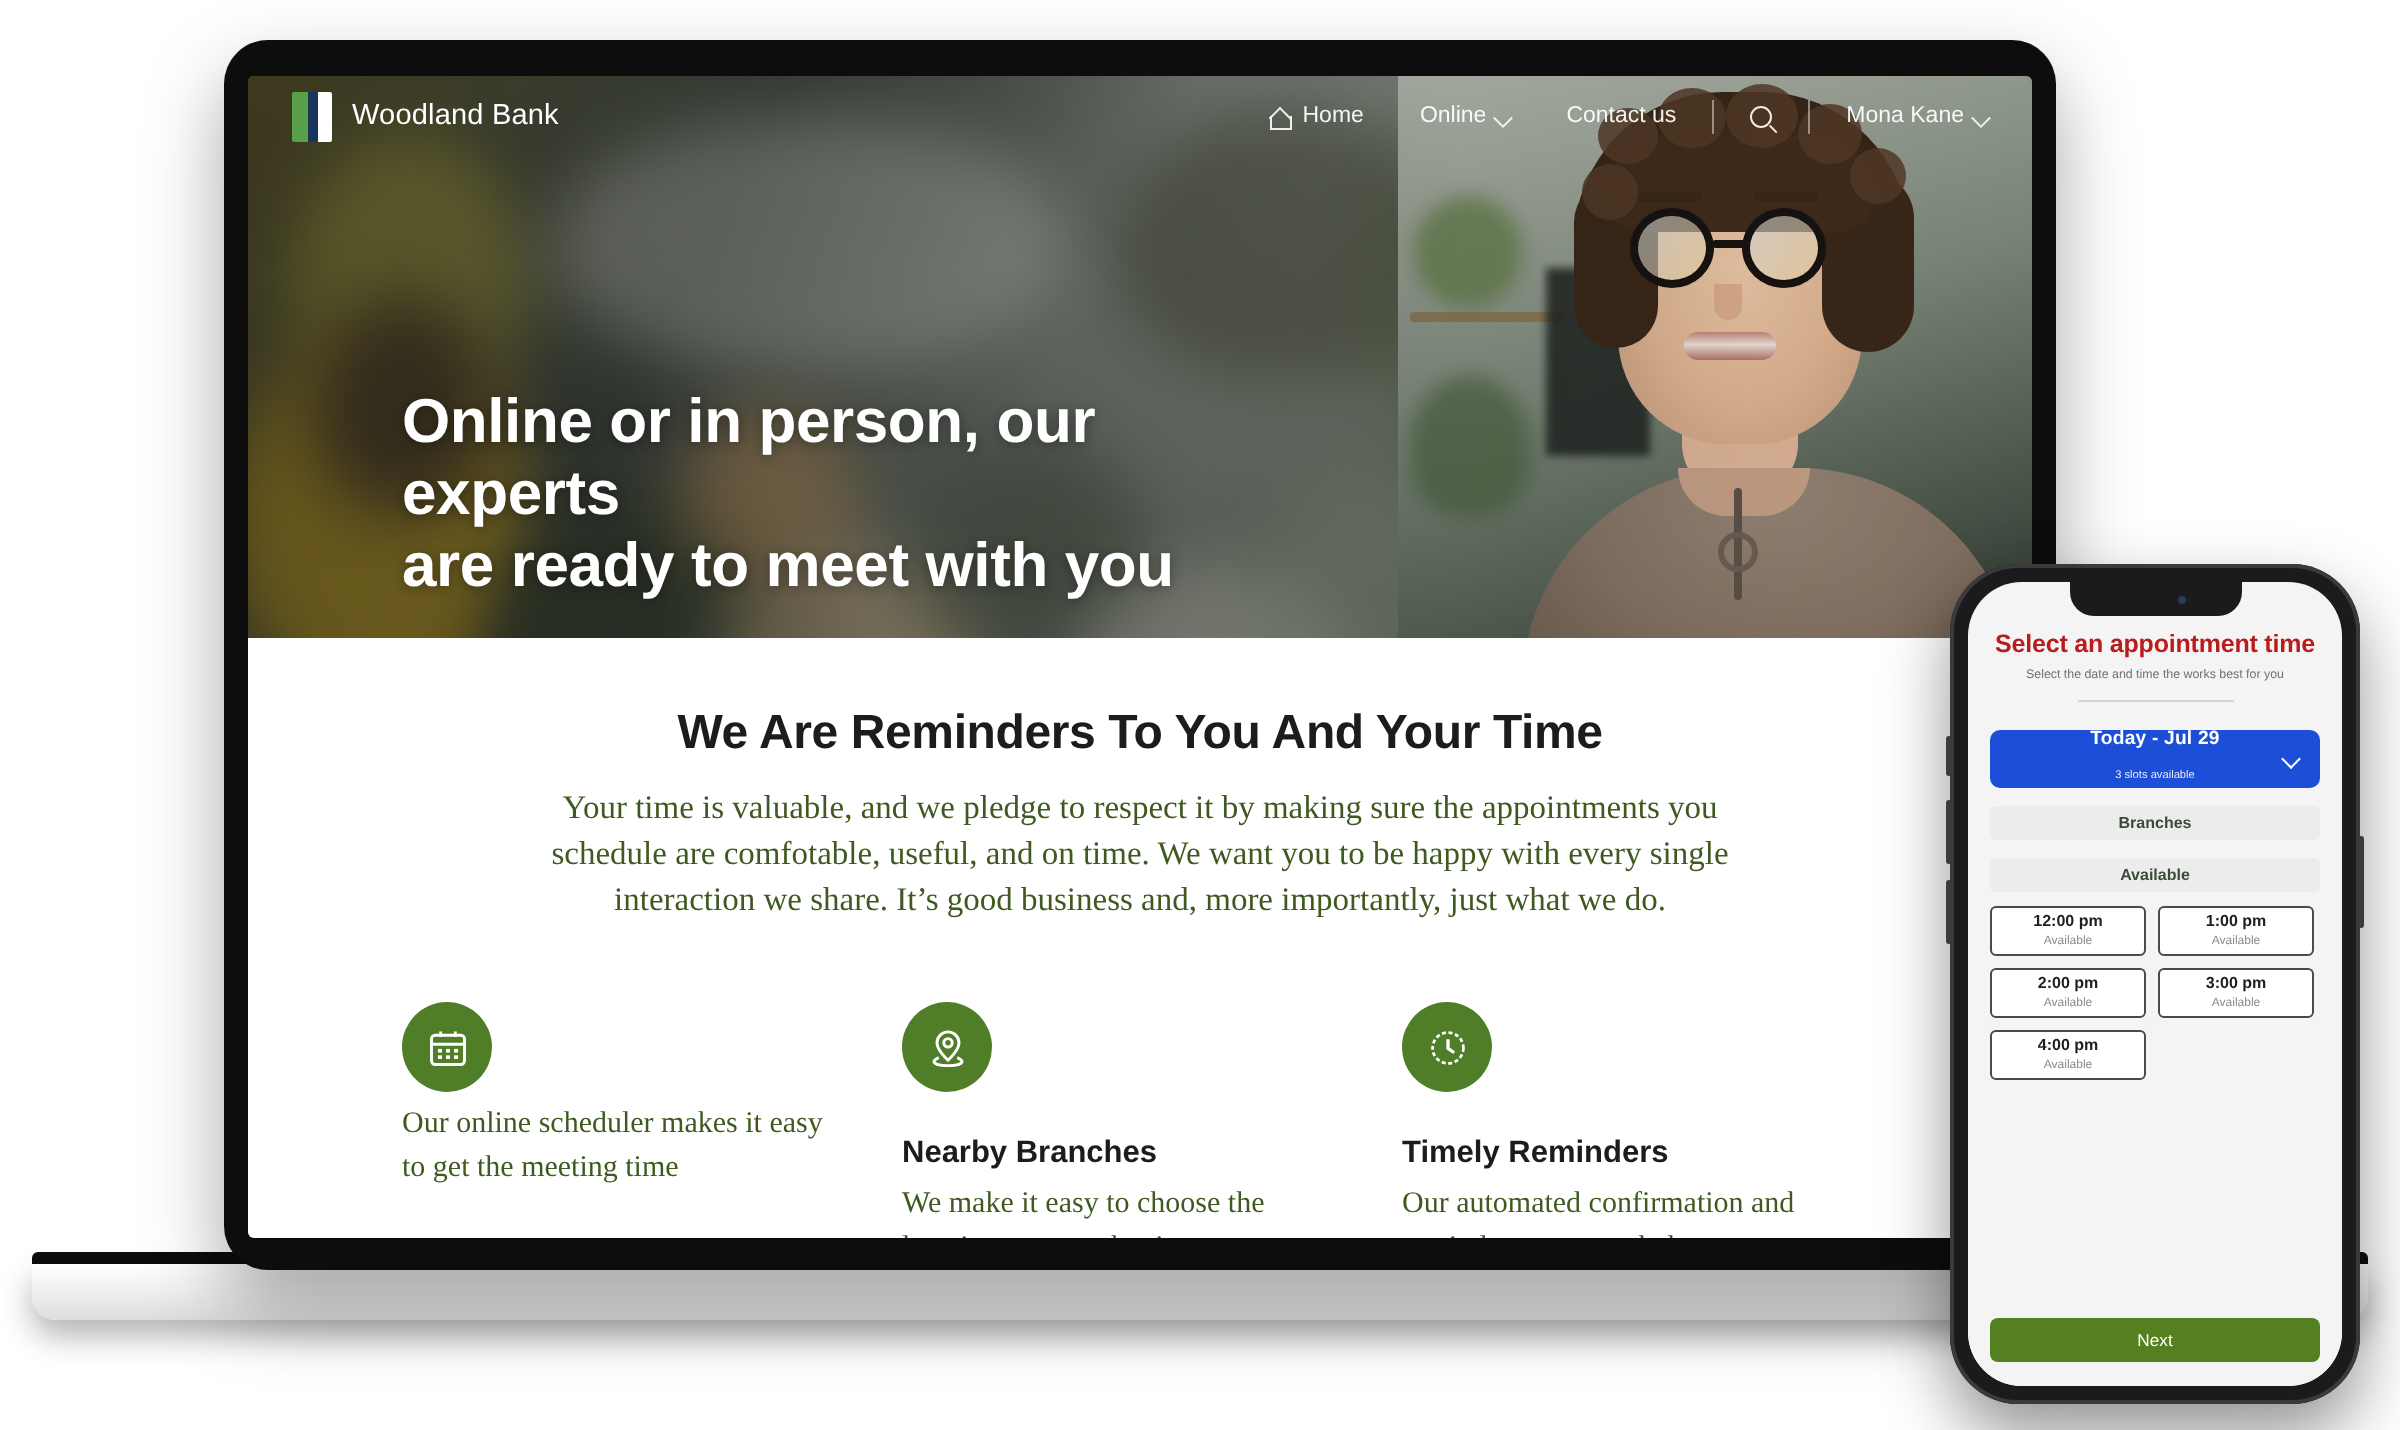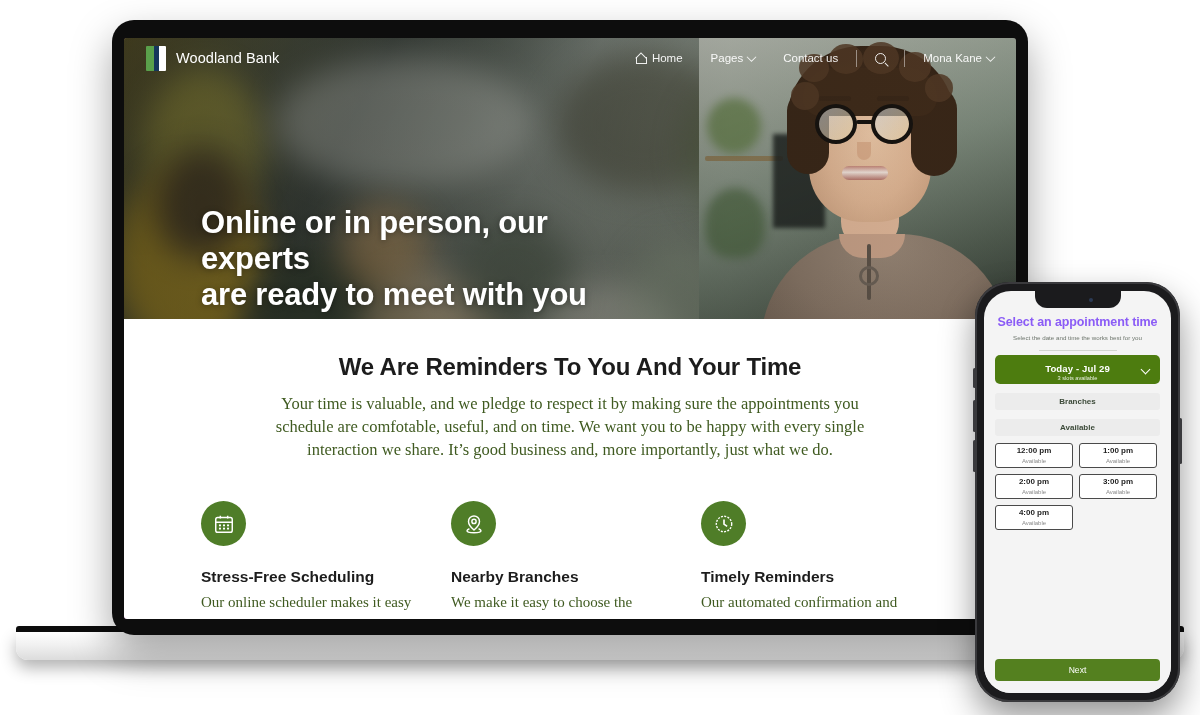--- a/index.html
+++ b/index.html
@@ -108,36 +108,36 @@
   }
   #brand { display:flex; align-items:center; gap:10px; }
   #brand-mark { width:20px; height:25px; display:flex; border-radius:1px; overflow:hidden; }
   #bm-a { width:8px; background:#5aa04b; }
   #bm-b { width:5px; background:#16365c; }
   #bm-c { width:7px; background:#ffffff; }
   #brand-name { color:#fff; font-size:14.5px; letter-spacing:.1px; }
   #nav-links { margin-left:auto; display:flex; align-items:center; gap:0; }
   .nav-item {
     color: rgba(255,255,255,.93); font-size:11.5px;
-    padding: 0 14px; display:flex; align-items:center; gap:5px; cursor:pointer; white-space:nowrap;
+    padding: 0 14px; display:flex; align-items:flex-end; gap:5px; cursor:pointer; white-space:nowrap;
   }
   .chev { width:7px; height:7px; border-right:1.3px solid rgba(255,255,255,.85); border-bottom:1.3px solid rgba(255,255,255,.85); transform: rotate(45deg) translate(-1px,-1px); }
   .nav-div { width:1px; height:17px; background: rgba(255,255,255,.45); margin: 0 4px; }
   #search-btn { padding: 0 14px; display:flex; align-items:center; cursor:pointer; }
   .mag { position:relative; width:11px; height:11px; border:1.3px solid rgba(255,255,255,.9); border-radius:50%; }
   .mag::after { content:""; position:absolute; right:-4px; bottom:-3px; width:5px; height:1.3px; background:rgba(255,255,255,.9); transform: rotate(45deg); }
   .home-ico { width:11px; height:10px; position:relative; }
   .home-ico::before { content:""; position:absolute; left:0; top:3.5px; width:9px; height:6px; border:1.2px solid rgba(255,255,255,.9); border-top:none; }
   .home-ico::after { content:""; position:absolute; left:1px; top:0.5px; width:7px; height:7px; border-left:1.2px solid rgba(255,255,255,.9); border-top:1.2px solid rgba(255,255,255,.9); transform: rotate(45deg); }
 
   
   #hero-copy { position:absolute; left:77px; top:155px; z-index:7; }
   #hero-title {
     color:#fff; font-size:31px; line-height:1.16; font-weight:bold; letter-spacing:-.2px;
-    text-shadow: 0 1px 6px rgba(0,0,0,.35); max-width:420px;margin-top:12px;
+    text-shadow: 0 1px 6px rgba(0,0,0,.35); max-width:420px;
   }
 
   
   #committed { position:relative; width:892px; background:#fff; padding: 34px 0 0 0; }
   #committed-title {
     text-align:center; font-size:24px; font-weight:bold; color:#1c1c1c; letter-spacing:-.2px;
   }
   #committed-body {
     margin: 11px auto 0; width:600px; text-align:center;
     font-family: "Liberation Serif", serif; font-size:16.5px; line-height:1.4; color:#3f5a20;
@@ -168,27 +168,27 @@
     width:86px; height:17px; background:#1b1b1d; border-radius: 0 0 12px 12px; z-index:5;
     display:flex; align-items:center; justify-content:center;
   }
   #phone-cam { width:4px; height:4px; border-radius:50%; background:#2b3a55; margin-left:26px; }
   #phone-btn-l1 { position:absolute; left:-2px; top:86px; width:3px; height:20px; background:#3a3a3d; border-radius:2px; }
   #phone-btn-l2 { position:absolute; left:-2px; top:118px; width:3px; height:32px; background:#3a3a3d; border-radius:2px; }
   #phone-btn-l3 { position:absolute; left:-2px; top:158px; width:3px; height:32px; background:#3a3a3d; border-radius:2px; }
   #phone-btn-r { position:absolute; right:-2px; top:136px; width:3px; height:46px; background:#3a3a3d; border-radius:2px; }
 
   #ph-content { padding: 24px 11px 0; }
-  #ph-title { text-align:center; font-size:12.5px; font-weight:bold; color:#8b5cf6; letter-spacing:-.1px; }
+  #ph-title { text-align:center; font-size:12.5px; font-weight:bold; color:#b91c1c; letter-spacing:-.1px; }
   #ph-sub { text-align:center; font-size:6.2px; color:#6d756c; margin-top:5px; }
   #ph-rule { width:78px; height:1px; background:#d2d6d0; margin: 9px auto 0; }
 
   #ph-date {
-    margin-top:4px; background:#4d7c0f; border-radius:5px; height:29px;
-    display:flex; align-items:center; justify-content:center; position:relative; cursor:pointer;
+    margin-top:14px; background:#1d4ed8; border-radius:5px; height:29px;
+    display:flex; align-items:flex-start; justify-content:center; position:relative; cursor:pointer;
   }
   #ph-date-main { color:#fff; font-size:9.6px; font-weight:bold; letter-spacing:.1px; }
   #ph-date-sub { position:absolute; left:0; right:0; bottom:3px; text-align:center; color:rgba(255,255,255,.88); font-size:5.6px; }
   #ph-date-col { display:flex; flex-direction:column; align-items:center; line-height:1.05; }
   #ph-date-chev {
     position:absolute; right:11px; top:11px; width:7px; height:7px;
     border-right:1.4px solid #fff; border-bottom:1.4px solid #fff; transform: rotate(45deg);
   }
 
   .ph-section-head {
@@ -283,21 +283,21 @@
             </div>
             <div id="brand-name">Woodland Bank</div>
           </div>
 
           <div id="nav-links">
             <div class="nav-item">
               <span class="home-ico"></span>
               <span>Home</span>
             </div>
             <div class="nav-item">
-              <span>Pages</span>
+              <span>Online</span>
               <span class="chev"></span>
             </div>
             <div class="nav-item">
               <span>Contact us</span>
             </div>
             <div class="nav-div"></div>
             <div id="search-btn">
               <span class="mag"></span>
             </div>
             <div class="nav-div"></div>
@@ -331,21 +331,20 @@
                 <line x1="8" y1="3" x2="8" y2="6"></line>
                   <line x1="16" y1="3" x2="16" y2="6"></line>
                 <rect x="6.5" y="12.5" width="2.2" height="2" fill="#fff" stroke="none"></rect>
                 <rect x="10.9" y="12.5" width="2.2" height="2" fill="#fff" stroke="none"></rect>
                 <rect x="15.3" y="12.5" width="2.2" height="2" fill="#fff" stroke="none"></rect>
                 <rect x="6.5" y="16" width="2.2" height="2" fill="#fff" stroke="none"></rect>
                 <rect x="10.9" y="16" width="2.2" height="2" fill="#fff" stroke="none"></rect>
                 <rect x="15.3" y="16" width="2.2" height="2" fill="#fff" stroke="none"></rect>
               </svg>
             </div>
-            <div class="f-title">Stress-Free Scheduling</div>
             <div class="f-text">Our online scheduler makes it easy to get the meeting time</div>
           </div>
 
           <div class="feature">
             <div class="f-ico">
               <svg width="22" height="22" viewBox="0 0 24 24" fill="none" stroke="#fff" stroke-width="1.6">
                 <path d="M12 3.2a6 6 0 0 0-6 6c0 4.2 6 9.4 6 9.4s6-5.2 6-9.4a6 6 0 0 0-6-6z"></path>
                 <circle cx="12" cy="9.2" r="2.3"></circle>
                 <path d="M7 17.2c-1.6.6-2.6 1.4-2.6 2.2 0 1.4 3.4 2.2 7.6 2.2s7.6-.8 7.6-2.2c0-.8-1-1.6-2.6-2.2"></path>
               </svg>

